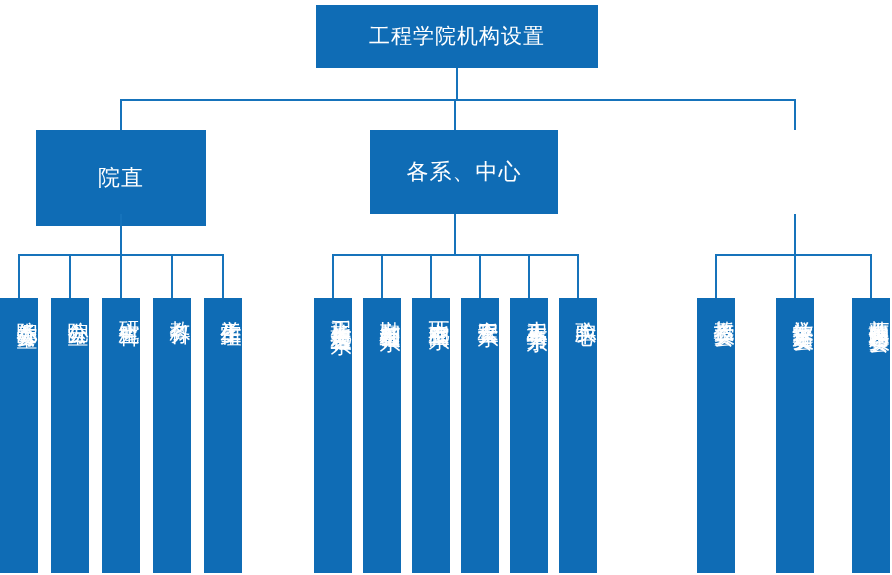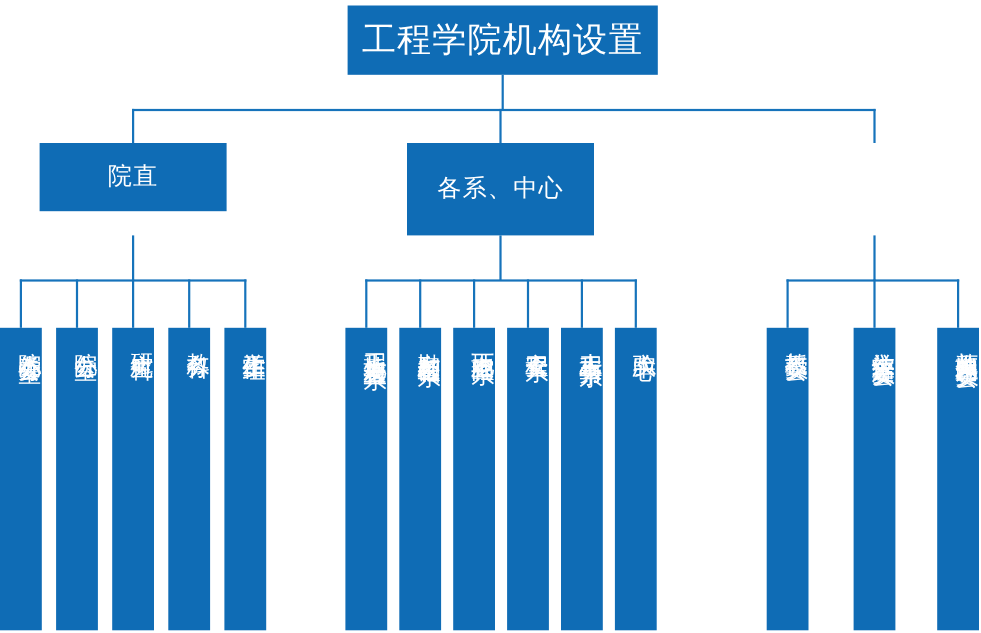--- a/index.html
+++ b/index.html
@@ -21,21 +21,21 @@
     position: absolute;
     background: #0f6cb5;
     color: #ffffff;
     box-sizing: border-box;
     display: flex;
     align-items: center;
     justify-content: center;
     text-align: center;
   }
   .node-title {
-    font-size: 31px;
+    font-size: 21px;
     letter-spacing: 1px;
     line-height: 1.1;
   }
   .node-l2 {
     font-size: 22px;
     letter-spacing: 1px;
     line-height: 1.1;
   }
   .node-leaf {
     writing-mode: vertical-rl;
@@ -71,24 +71,24 @@
   </div>
 
   <div class="connector v" style="left:456px; top:68px; width:2px; height:32px;"></div>
 
   <div class="connector h" style="left:120px; top:99px; width:676px; height:2px;"></div>
 
   <div class="connector v" style="left:120px; top:99px; width:2px; height:31px;"></div>
   <div class="connector v" style="left:454px; top:99px; width:2px; height:31px;"></div>
   <div class="connector v" style="left:794px; top:99px; width:2px; height:31px;"></div>
 
-  <div class="node node-l2" style="left:36px; top:130px; width:170px; height:62px;">
+  <div class="node node-l2" style="left:36px; top:130px; width:170px; height:96px;">
     <span>院直</span>
   </div>
-  <div class="node node-l2" style="left:370px; top:130px; width:170px; height:84px;">
+  <div class="node node-l2" style="left:370px; top:130px; width:188px; height:84px;">
     <span>各系、中心</span>
   </div>
 
   <div class="connector v" style="left:120px; top:214px; width:2px; height:41px;"></div>
   <div class="connector h" style="left:18px; top:254px; width:206px; height:2px;"></div>
   <div class="connector v" style="left:18px; top:254px; width:2px; height:44px;"></div>
   <div class="connector v" style="left:69px; top:254px; width:2px; height:44px;"></div>
   <div class="connector v" style="left:120px; top:254px; width:2px; height:44px;"></div>
   <div class="connector v" style="left:171px; top:254px; width:2px; height:44px;"></div>
   <div class="connector v" style="left:222px; top:254px; width:2px; height:44px;"></div>

